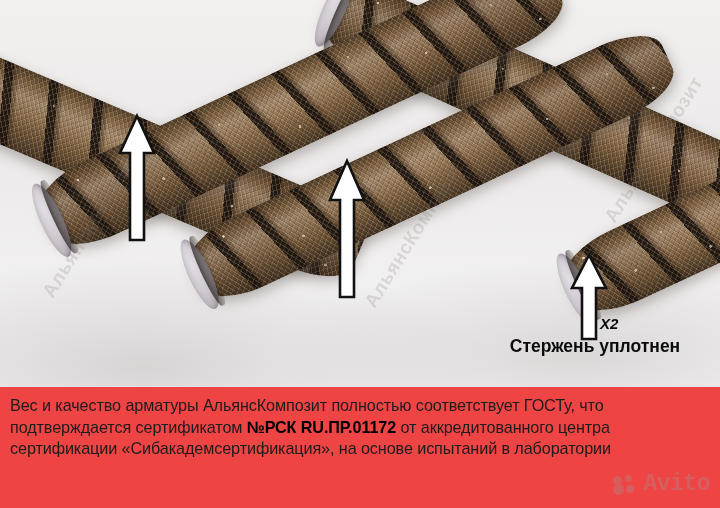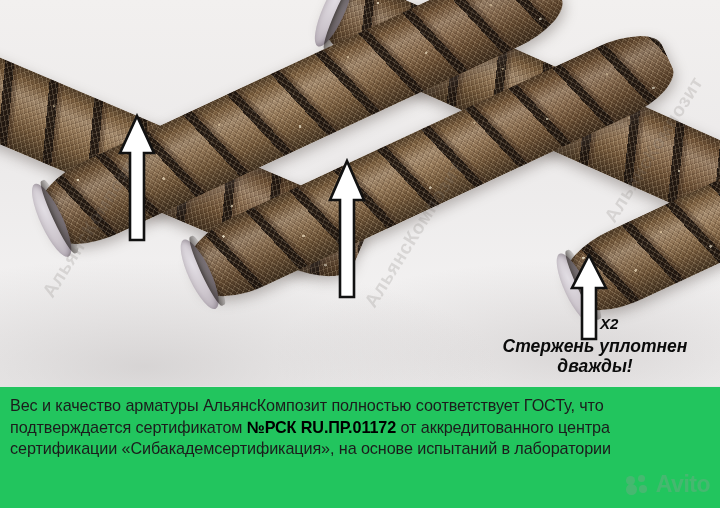--- a/index.html
+++ b/index.html
@@ -132,21 +132,21 @@
   #divider {
     position: absolute;
     left: 0; top: 386px;
     width: 720px; height: 1px;
     background: #e3e3e3;
   }
   #bottom {
     position: absolute;
     left: 0; top: 387px;
     width: 720px; height: 121px;
-    background: #22c55e;
+    background: #ef4444;
     padding: 8px 22px 0 10px;
     box-sizing: border-box;
   }
   #bottom p {
     margin: 0;
     font-size: 16.2px;
     line-height: 21.5px;
     color: #1c1c1c;
     letter-spacing: -0.1px;
   }
@@ -155,20 +155,21 @@
   
   #avito {
     position: absolute;
     right: 10px;
     bottom: 12px;
     display: flex;
     align-items: center;
     gap: 8px;
     opacity: .30;
     pointer-events: none;
+    font-family: Liberation Mono, monospace;
   }
   #avito .dots {
     position: relative;
     width: 22px; height: 20px;
   }
   #avito .dots i {
     position: absolute;
     border-radius: 50%;
     background: #9b9b9b;
     display: block;
@@ -236,23 +237,22 @@
 
     <div class="arrow" style="left:568px; top:252px;">
       <svg width="42" height="90" viewBox="0 0 42 90">
         <polygon points="21,3 38,36 28,36 28,87 14,87 14,36 4,36" fill="#ffffff" stroke="#111111" stroke-width="2.6" stroke-linejoin="miter"></polygon>
       </svg>
     </div>
 
 
 
     <span class="x2-tag" style="left:600px; top:315px;">X2</span>
-    <div class="callout" style="left:470px; top:337px; width:250px;font-style:italic;">
+    <div class="callout" style="left:470px; top:337px; width:250px;">
       <div class="big">Стержень уплотнен</div>
-      <div class="big">дважды!</div>
     </div>
   </div>
 
   <div id="divider"></div>
 
   <div id="bottom">
     <p><span>Вес и качество арматуры АльянсКомпозит полностью соответствует ГОСТу, что подтверждается сертификатом </span><b>№РСК RU.ПР.01172</b><span> от аккредитованного центра сертификации «Сибакадемсертификация», на основе испытаний в лаборатории</span></p>
   </div>
 
   <div id="avito">

